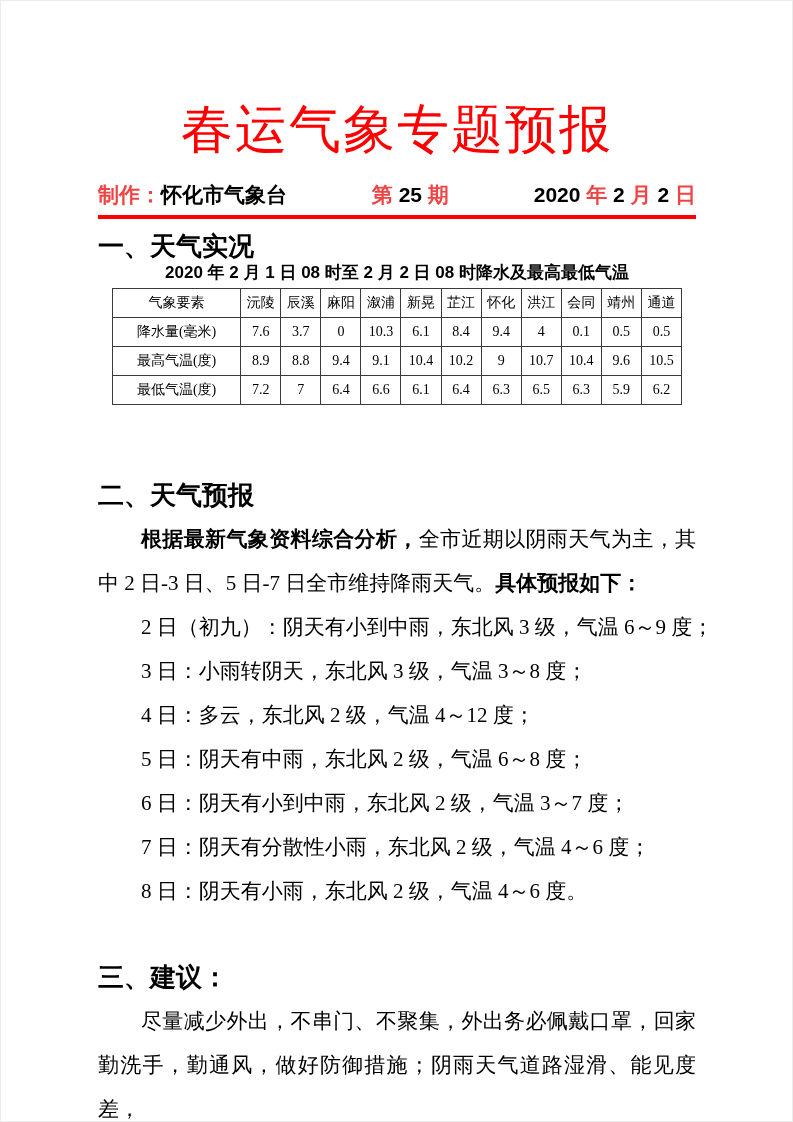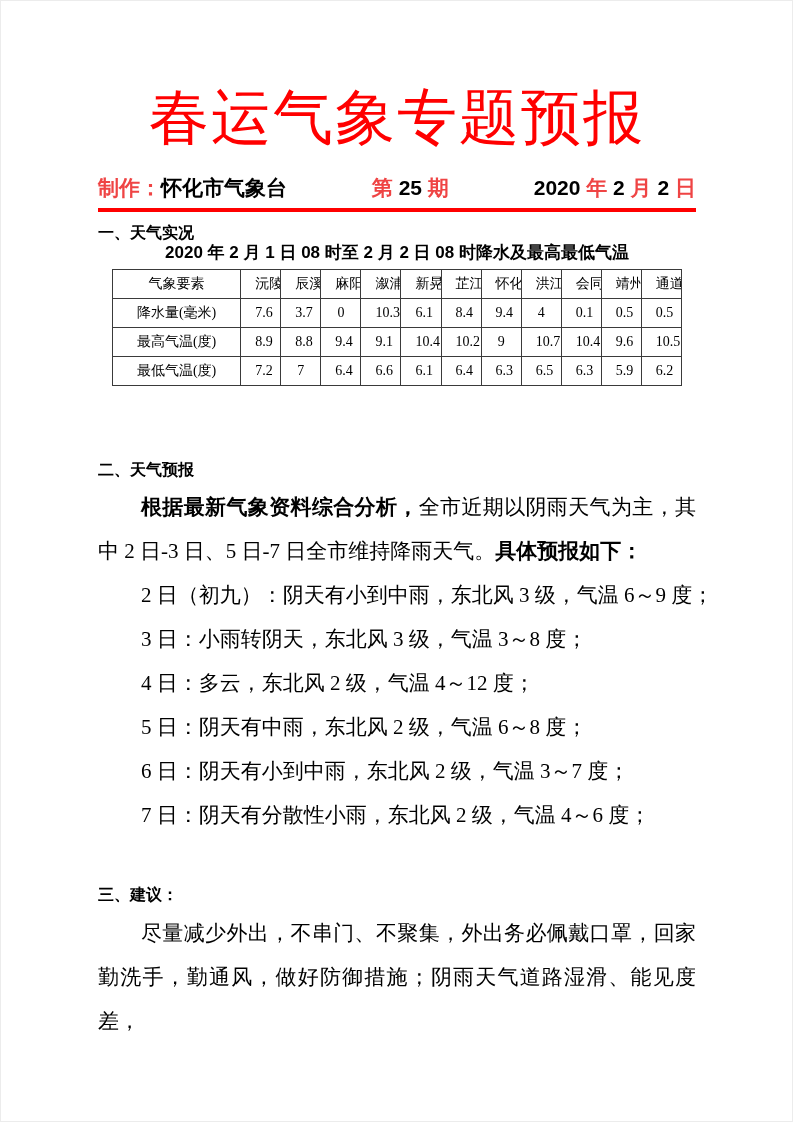--- a/index.html
+++ b/index.html
@@ -12,24 +12,24 @@
     border: 1px solid #ececec;
     padding: 84px 96px 0 97px;
     font-family: "Liberation Serif", serif;
     color: #000000;
     overflow: hidden;
   }
   .red { color: #ef4444; }
   .bold { font-weight: bold; }
 
   .doc-title {
-    margin: 0;
+    margin: 16px;
     font-family: "Liberation Serif", serif;
     font-weight: 400;
-    font-size: 60px;
+    font-size: 52px;
     line-height: 1.12;
     letter-spacing: 2px;
     text-align: center;
     color: #ff0000;
     white-space: nowrap;
   }
 
   .byline {
     display: flex;
     justify-content: space-between;
@@ -45,21 +45,21 @@
   .red-rule {
     height: 4px;
     background: #ff0000;
     margin-top: 8px;
   }
 
   .sec-heading {
     margin: 0;
     font-family: "Liberation Sans", sans-serif;
     font-weight: bold;
-    font-size: 16px;
+    font-size: 26px;
     line-height: 1.25;
   }
   #sec1-heading { margin-top: 11px; }
   #sec2-heading { margin-top: 74px; }
   #sec3-heading { margin-top: 48px; }
 
   .table-title {
     text-align: center;
     font-family: "Liberation Sans", sans-serif;
     font-weight: bold;
@@ -73,21 +73,21 @@
     table-layout: fixed;
     width: 570px;
     font-size: 14px;
   }
   table.weather th, table.weather td {
     border: 1px solid #3a3a3a;
     font-weight: normal;
     text-align: center;
     vertical-align: middle;
     height: 28px;
-    padding: 0 14px;
+    padding: 0 5px;
     font-family: "Liberation Serif", serif;
     white-space: nowrap;
     overflow: hidden;
     margin-top: 34px;
   }
   table.weather col.c-label { width: 128px; }
   table.weather col.c-val { width: 40px; }
 
   .body-text {
     margin: 0;
@@ -207,20 +207,21 @@
     <p class="body-text indent" id="sec2-intro">
       <span class="bold">根据最新气象资料综合分析，</span><span>全市近期以阴雨天气为主，其中 2 日-3 日、5 日-7 日全市维持降雨天气。</span><span class="bold">具体预报如下：</span>
     </p>
     <div id="forecast-list">
         <p class="forecast-line">2 日（初九）：阴天有小到中雨，东北风 3 级，气温 6～9 度；</p>
         <p class="forecast-line">3 日：小雨转阴天，东北风 3 级，气温 3～8 度；</p>
         <p class="forecast-line">4 日：多云，东北风 2 级，气温 4～12 度；</p>
         <p class="forecast-line">5 日：阴天有中雨，东北风 2 级，气温 6～8 度；</p>
         <p class="forecast-line">6 日：阴天有小到中雨，东北风 2 级，气温 3～7 度；</p>
         <p class="forecast-line">7 日：阴天有分散性小雨，东北风 2 级，气温 4～6 度；</p>
+        <p class="forecast-line">8 日：阴天有小雨，东北风 2 级，气温 4～6 度。</p>
       </div>
   </section>
 
   <section>
     <h2 class="sec-heading" id="sec3-heading">三、建议：</h2>
     <p class="body-text indent" id="sec3-text">尽量减少外出，不串门、不聚集，外出务必佩戴口罩，回家勤洗手，勤通风，做好防御措施；阴雨天气道路湿滑、能见度差，</p>
   </section>
 
 </div>
 

